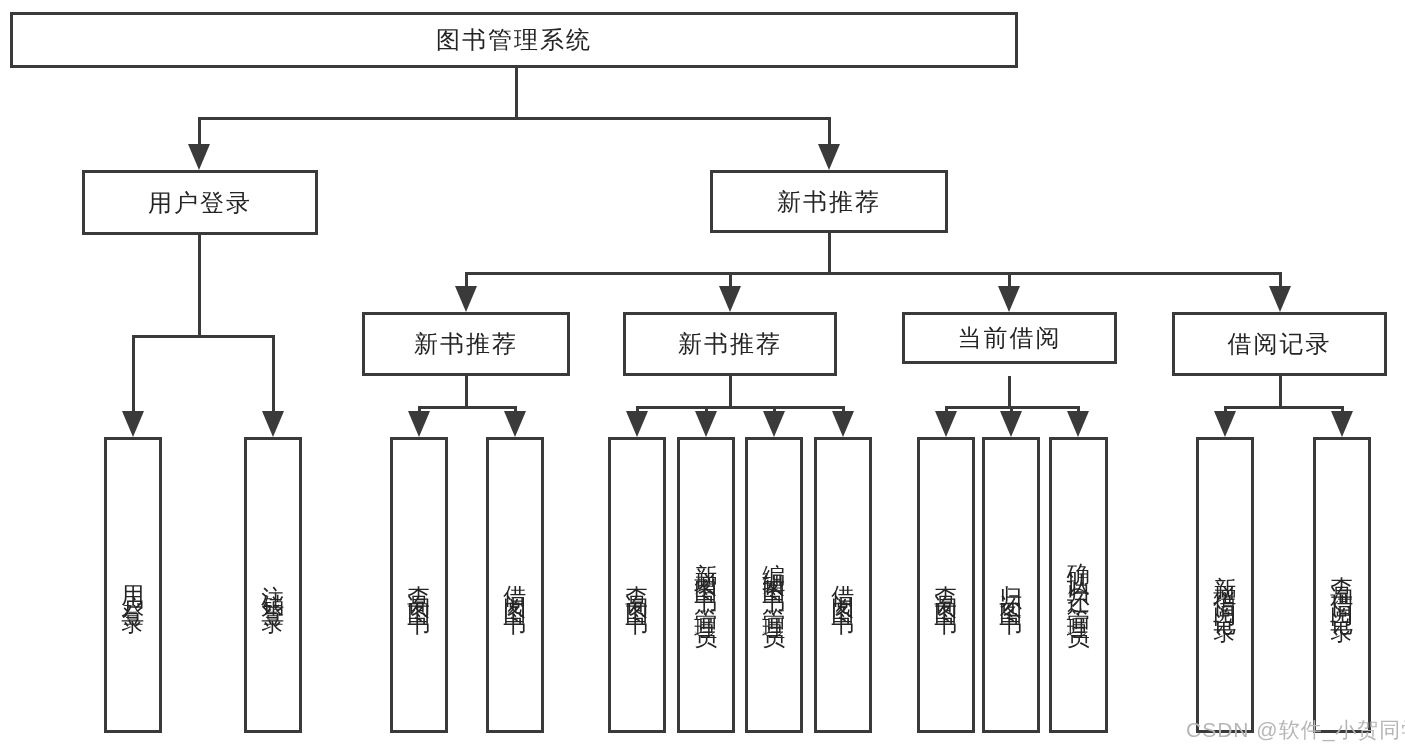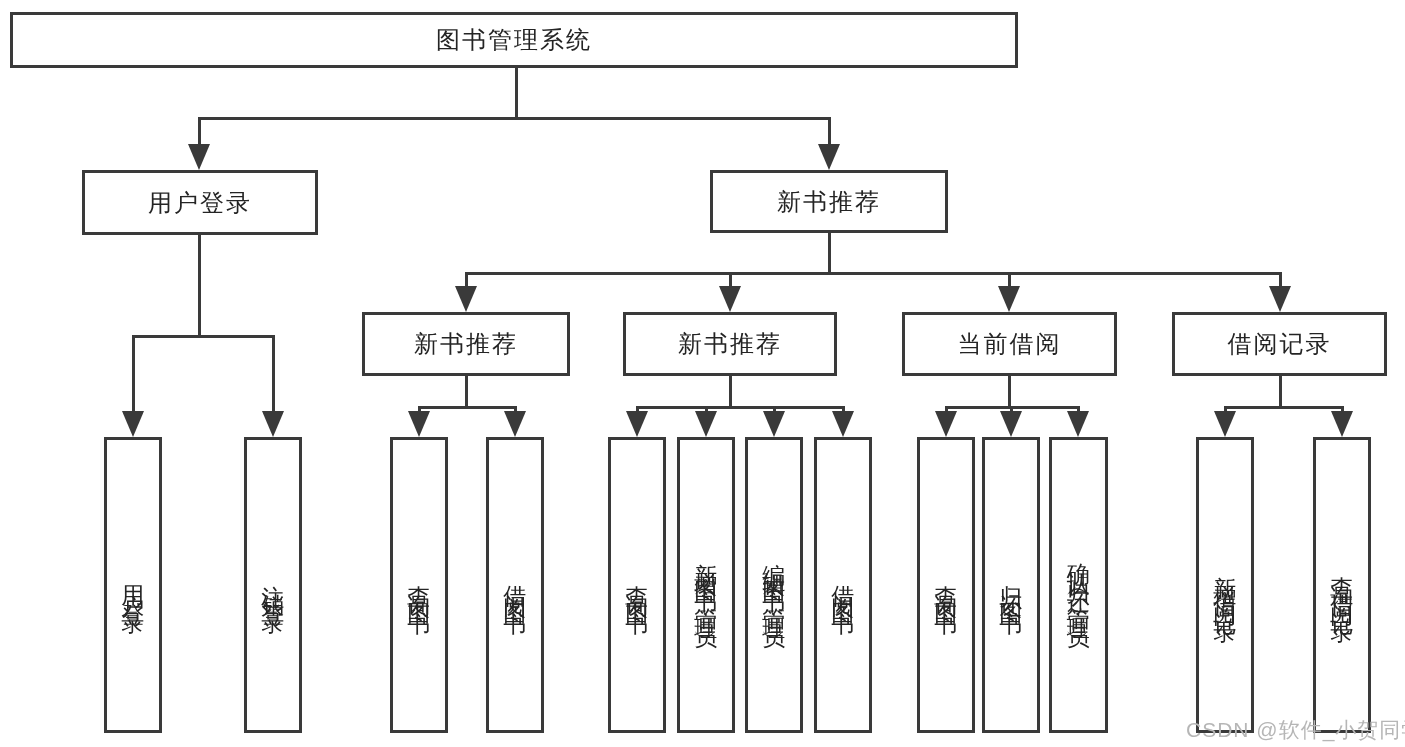--- a/index.html
+++ b/index.html
@@ -75,21 +75,21 @@
   <div class="ah" style="left:998px;top:286px"></div>
   <div class="vline" style="left:1279px;top:272px;height:16px"></div>
   <div class="ah" style="left:1269px;top:286px"></div>
 
   <div class="box" style="left:362px;top:312px;width:208px;height:64px">
     <span>新书推荐</span>
   </div>
   <div class="box" style="left:623px;top:312px;width:214px;height:64px">
     <span>新书推荐</span>
   </div>
-  <div class="box" style="left:902px;top:312px;width:215px;height:64px">
+  <div class="box" style="left:902px;top:312px;width:215px;height:52px">
     <span>当前借阅</span>
   </div>
   <div class="box" style="left:1172px;top:312px;width:215px;height:64px">
     <span>借阅记录</span>
   </div>
 
   <div class="vline" style="left:465px;top:376px;height:30px"></div>
   <div class="hline" style="left:418px;top:406px;width:99px"></div>
   <div class="vline" style="left:418px;top:406px;height:8px"></div>
   <div class="ah" style="left:408px;top:411px"></div>

